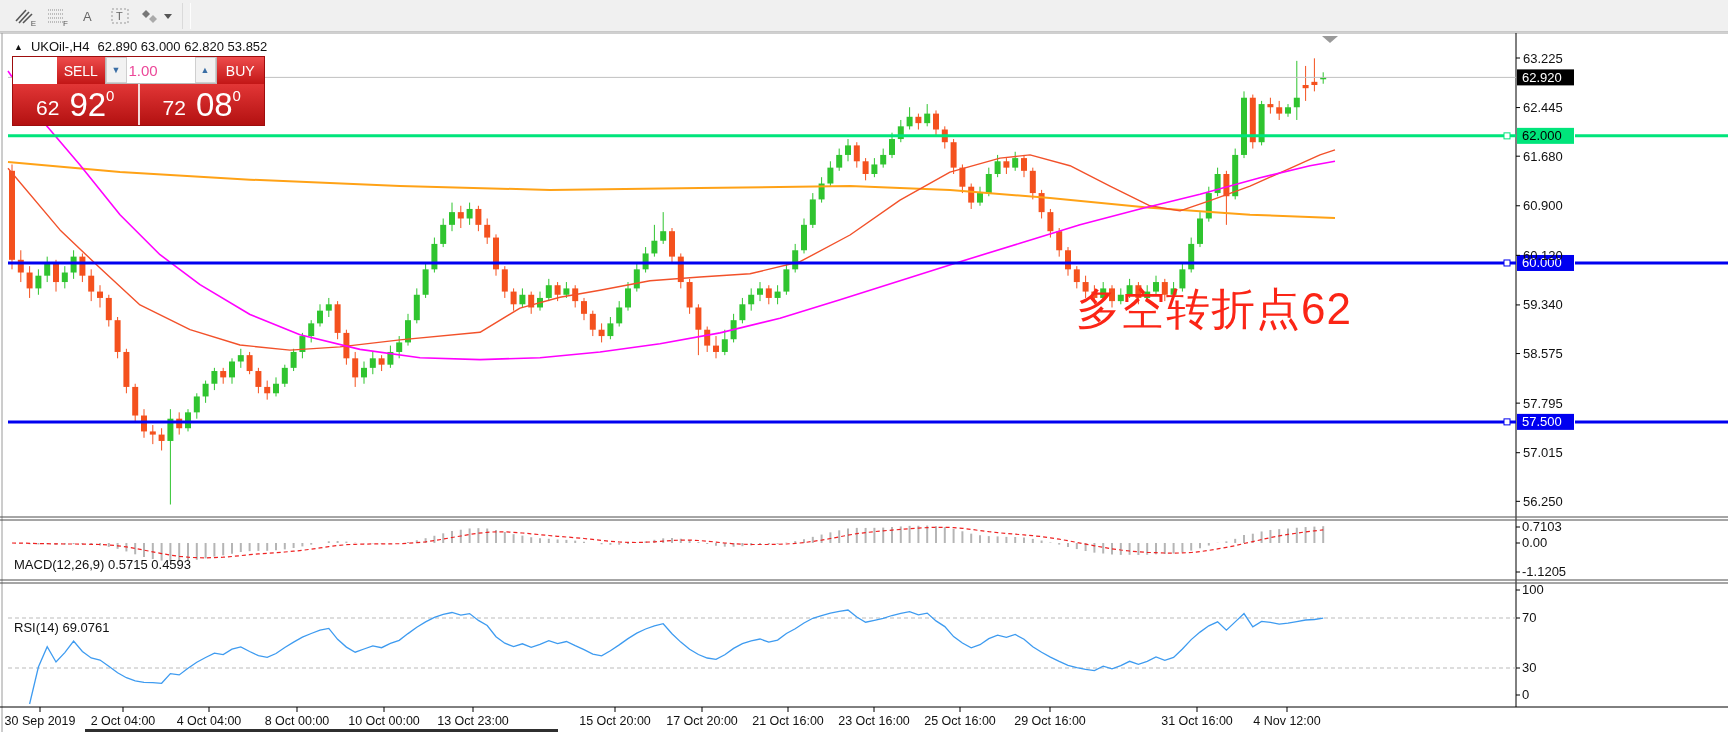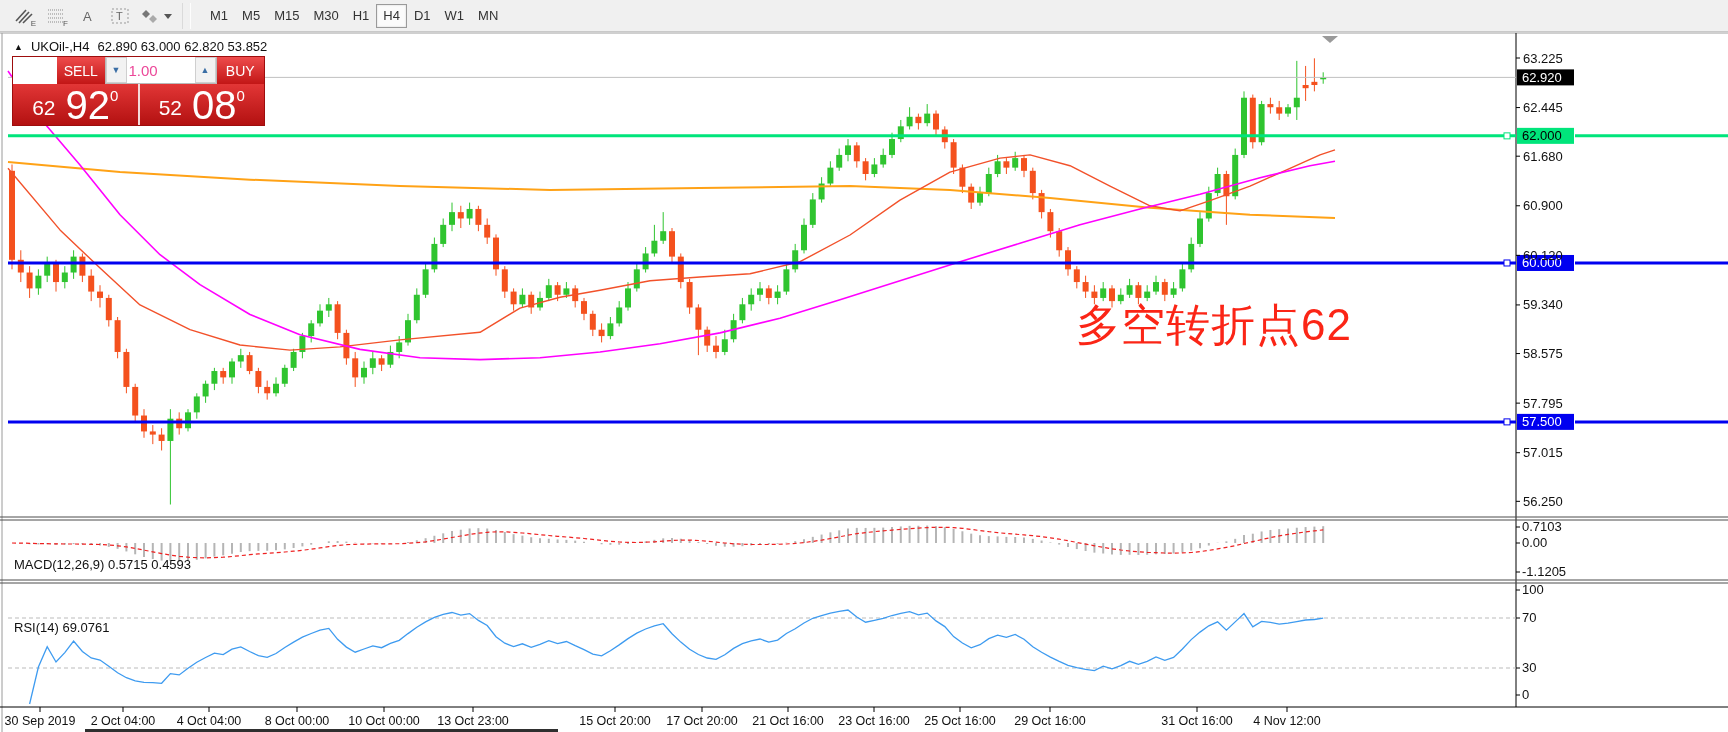--- a/index.html
+++ b/index.html
@@ -28,24 +28,24 @@
     background:linear-gradient(#ee4c4c,#c21616);}
   .tp-stepper{flex:1;display:flex;border:1px solid #b9b9b9;border-top:none;box-sizing:border-box;background:#fff;}
   .tp-arrow{width:21px;display:flex;align-items:center;justify-content:center;background:#f2f2f2;
     border:1px solid #cfcfcf;box-sizing:border-box;color:#3a6ea5;font-size:9px;}
   .tp-vol{flex:1;border:none;outline:none;font-size:15px;text-align:left;padding-right:6px;width:60px;
     font-family:"Liberation Sans",sans-serif;color:#ec4899;}
   .tp-row2{display:flex;height:41px;background:linear-gradient(#e23636,#b31111);}
   .tp-half{flex:1;display:flex;align-items:center;justify-content:center;color:#fff;}
   .tp-half.left{border-right:2px solid #f5dada;}
   .tp-small{font-size:21px;margin-right:2px;align-self:flex-end;padding-bottom:5px;}
-  .tp-big{font-size:40px;font-weight:400;line-height:38px;margin-left:8px;}
+  .tp-big{font-size:33px;font-weight:400;line-height:38px;margin-left:8px;}
   .tp-sup{font-size:15px;align-self:flex-start;padding-top:3px;}
   
-  .cn-note{position:absolute;left:1076px;top:264px;font-size:44px;color:#fb2516;letter-spacing:1px;white-space:nowrap;}
+  .cn-note{position:absolute;left:1076px;top:248px;font-size:44px;color:#fb2516;letter-spacing:1px;white-space:nowrap;}
 </style>
 </head>
 <body>
 
 <div class="toolbar">
   <div class="tool-group">
     <div class="tool-btn">
       <svg width="20" height="18" viewBox="0 0 20 18">
           <g stroke="#555" stroke-width="1.6" fill="none">
         <path d="M2 14 L12 3"></path>
@@ -79,31 +79,20 @@
     </div>
     <div class="tool-btn" style="width:40px">
       <svg width="34" height="16" viewBox="0 0 34 16">
         <path d="M6 2 L10 6 L6 10 L2 6 Z" fill="#777"></path>
         <path d="M13 7 L17 11 L13 15 L9 11 Z" fill="#aaa"></path>
         <path d="M24 6 L32 6 L28 11 Z" fill="#555"></path>
         </svg>
     </div>
   </div>
   <div class="tb-sep"></div>
-  <div class="tool-group" id="tf-group">
-      <div class="tf-btn">M1</div>
-      <div class="tf-btn">M5</div>
-      <div class="tf-btn">M15</div>
-      <div class="tf-btn">M30</div>
-      <div class="tf-btn">H1</div>
-      <div class="tf-btn active">H4</div>
-      <div class="tf-btn">D1</div>
-      <div class="tf-btn">W1</div>
-      <div class="tf-btn">MN</div>
-    </div>
 </div>
 
 <div class="chart-frame">
   <svg id="chart-svg" width="1728" height="700">
     <g id="g-static">
         <line x1="0" y1="1" x2="1728" y2="1" stroke="#a0a0a0"></line>
         <line x1="2" y1="1" x2="2" y2="700" stroke="#9a9a9a"></line>
         <line x1="1516" y1="1" x2="1516" y2="675" stroke="#000"></line>
         <line x1="0" y1="485" x2="1728" y2="485" stroke="#4d4d4d"></line>
         <line x1="0" y1="488" x2="1728" y2="488" stroke="#4d4d4d"></line>
@@ -684,21 +673,21 @@
       </div>
       <div class="tp-buybtn">BUY</div>
     </div>
     <div class="tp-row2">
       <div class="tp-half left">
         <span class="tp-small">62</span>
         <span class="tp-big">92</span>
         <span class="tp-sup">0</span>
       </div>
       <div class="tp-half">
-        <span class="tp-small">52</span>
+        <span class="tp-small">72</span>
         <span class="tp-big">08</span>
         <span class="tp-sup">0</span>
       </div>
     </div>
   </div>
 
   <div class="cn-note">多空转折点62</div>
 </div>
 
 </body></html>

